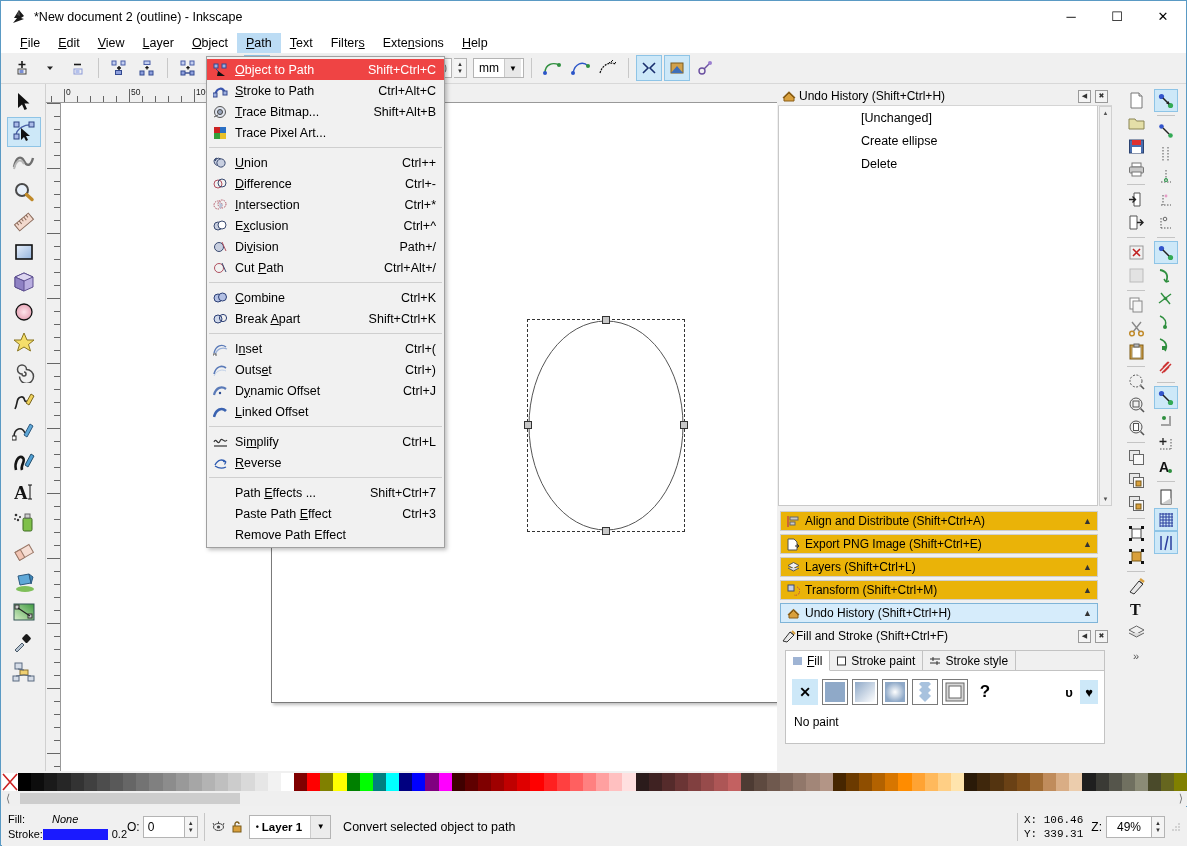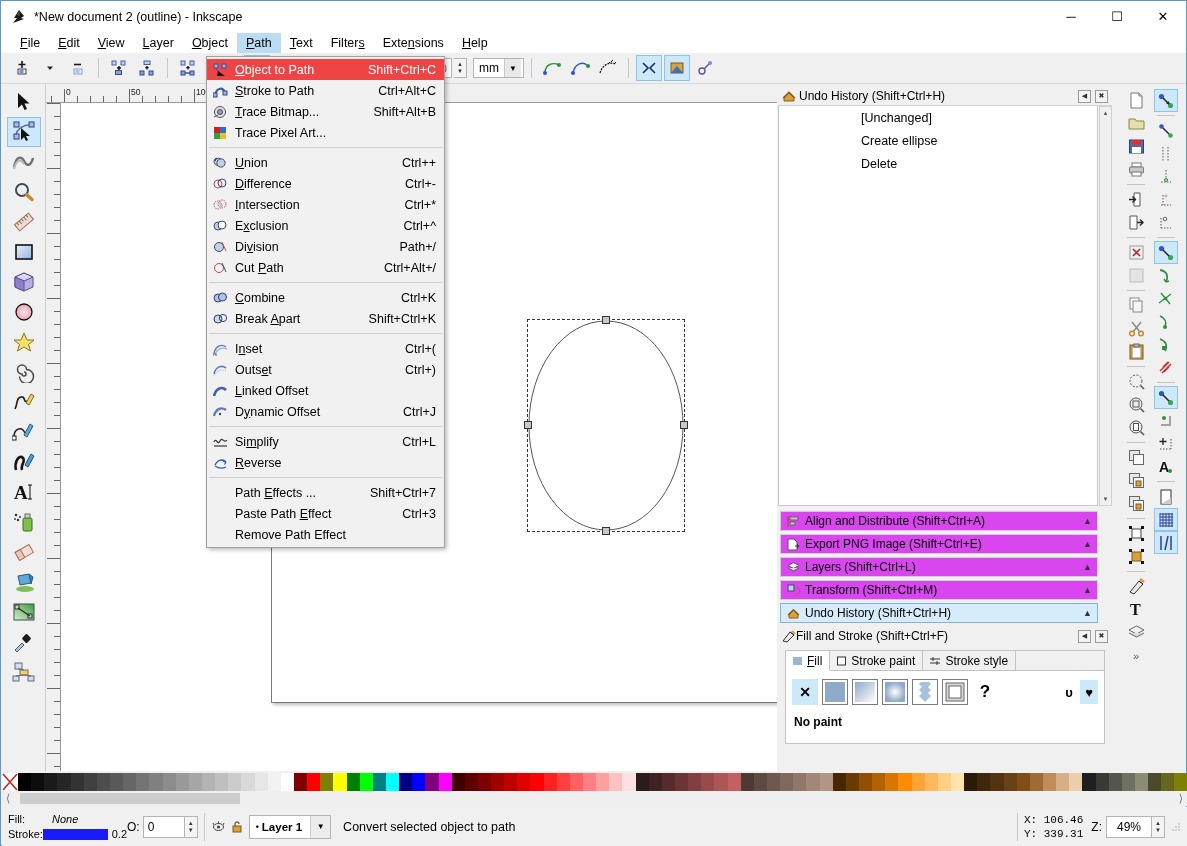--- a/index.html
+++ b/index.html
@@ -169,21 +169,21 @@
   .urow.sel { background: #eaeaea; }
   #dockscroll {
     position: absolute; left: 321px; top: 19px; width: 13px; height: 400px;
     background: #f0f0f0; border: 1px solid #d0d0d0;
   }
   #dockscroll .arrow {
     height: 12px; display: flex; align-items: center; justify-content: center; font-size: 6px; color: #555;
   }
   .collapsed-panel {
     position: absolute; left: 2px; width: 318px; height: 20px;
-    background: #d946ef; border: 1px solid #cfcfcf;
+    background: #eab308; border: 1px solid #cfcfcf;
     display: flex; align-items: center; font-size: 12px; padding: 0 5px;
   }
   .collapsed-panel.activep { background: #d6ecfb; border-color: #7fb4d8; }
   .collapsed-panel .cicon { width: 15px; height: 15px; margin-right: 4px; display:flex; align-items:center; justify-content:center;}
   .collapsed-panel .carrow { margin-left: auto; font-size: 9px; color: #333; }
 
   #fillstroke { position: absolute; left: 0; top: 539px; width: 334px; height: 145px; }
   #fs-head { display: flex; align-items: center; height: 20px; padding: 0 4px; font-size: 12px; }
   #fs-tabs {
     position: absolute; left: 7px; top: 24px; width: 320px; height: 94px;
@@ -194,21 +194,21 @@
     display: flex; align-items: center; gap: 4px; padding: 0 7px; font-size: 12px;
     border-right: 1px solid #c3c3c3; background: #f0f0f0;
   }
   .fstab.on { background: #fff; border-bottom: 1px solid #fff; margin-bottom: -1px; }
   .paintrow { display: flex; align-items: center; gap: 4px; padding: 8px 6px 0 6px; }
   .pbtn {
     width: 26px; height: 26px; border: 1px solid #7a7a7a;
     display: flex; align-items: center; justify-content: center; font-size: 14px; font-weight: bold;
   }
   .pbtn.on { background: #cde8f8; border-color: #cde8f8; }
-  .nopaint { font-size: 12px; font-weight: bold; padding: 10px 0 0 8px; }
+  .nopaint { font-size: 12px; font-weight: normal; padding: 10px 0 0 8px; }
 
   
   #cmdvert {
     position: absolute; left: 1122px; top: 86px; width: 26px; height: 684px;
     background: #f0f0f0; display: flex; flex-direction: column; align-items: center; padding-top: 2px;
   }
   #snapvert {
     position: absolute; left: 1150px; top: 86px; width: 30px; height: 684px;
     background: #f0f0f0; display: flex; flex-direction: column; align-items: center; padding-top: 2px;
   }
@@ -876,35 +876,35 @@
             <path d="M1 11 C3 3, 9 2, 13 5" stroke="#5a7ab8" fill="none" stroke-width="1.6"></path>
             <path d="M1 13 C4 7, 9 6, 13 8" stroke="#c0d0e8" fill="none" stroke-width="1"></path>
           </svg>
         </span>
         <span class="mlabel">Outs<u>e</u>t</span>
         <span class="maccel">Ctrl+)</span>
       </div>
       <div class="mrow">
         <span class="micon">
           <svg width="15" height="14" viewBox="0 0 15 14">
+            <path d="M1 11 C3 3, 9 2, 13 5" stroke="#5a7ab8" fill="none" stroke-width="2.2"></path>
+            <circle cx="7" cy="9" r="1.2" fill="#2a4a90"></circle>
+          </svg>
+        </span>
+        <span class="mlabel">D<u>y</u>namic Offset</span>
+        <span class="maccel">Ctrl+J</span>
+      </div>
+      <div class="mrow">
+        <span class="micon">
+          <svg width="15" height="14" viewBox="0 0 15 14">
             <path d="M1 12 C3 4, 9 2, 13 6" stroke="#3a62b0" fill="none" stroke-width="2.6"></path>
           </svg>
         </span>
         <span class="mlabel"><u>L</u>inked Offset</span>
         <span class="maccel"></span>
-      </div>
-      <div class="mrow">
-        <span class="micon">
-          <svg width="15" height="14" viewBox="0 0 15 14">
-            <path d="M1 11 C3 3, 9 2, 13 5" stroke="#5a7ab8" fill="none" stroke-width="2.2"></path>
-            <circle cx="7" cy="9" r="1.2" fill="#2a4a90"></circle>
-          </svg>
-        </span>
-        <span class="mlabel">D<u>y</u>namic Offset</span>
-        <span class="maccel">Ctrl+J</span>
       </div>
       <div class="msep"></div>
       <div class="mrow">
         <span class="micon">
           <svg width="15" height="14" viewBox="0 0 15 14">
             <path d="M1 7 C3 2, 5 11, 7 6 C9 1, 11 9, 14 5" stroke="#333" fill="none" stroke-width="1.2"></path>
             <path d="M1 11 h13" stroke="#333" stroke-width="1.2"></path>
           </svg>
         </span>
         <span class="mlabel">Si<u>m</u>plify</span>

